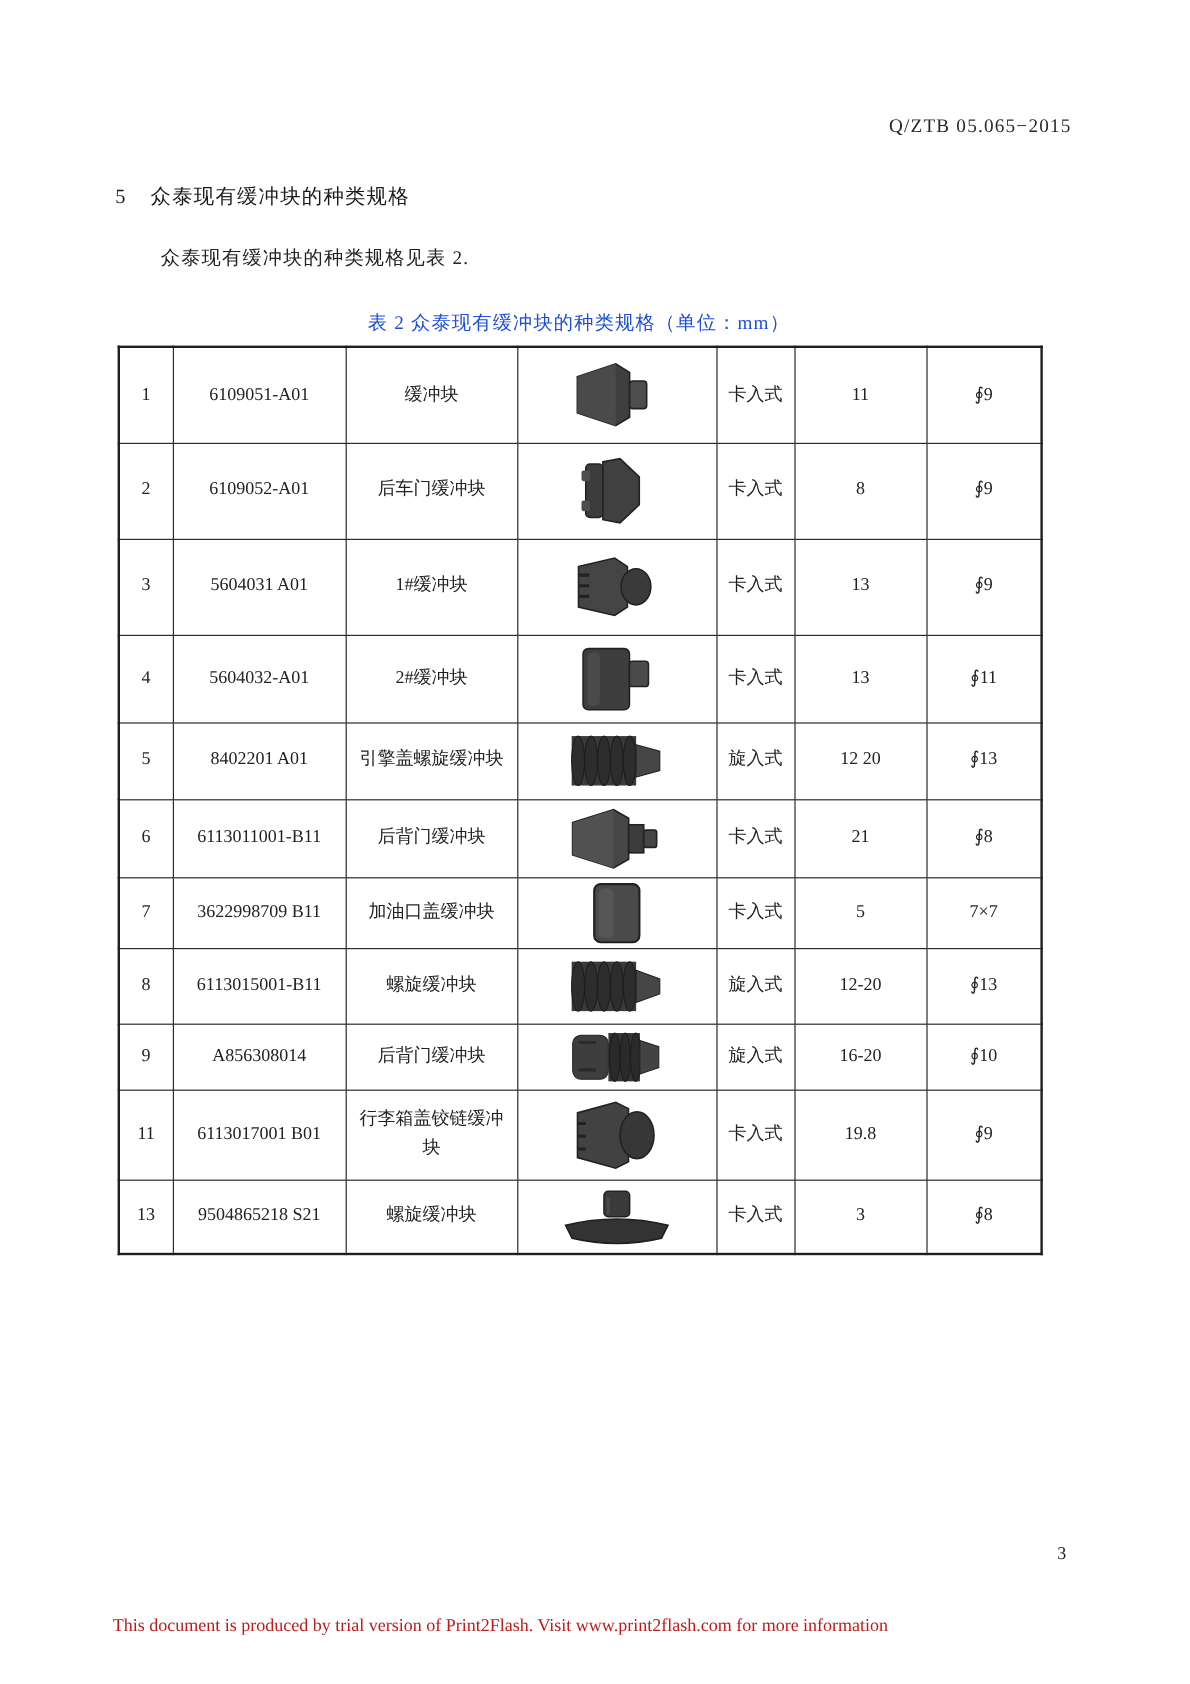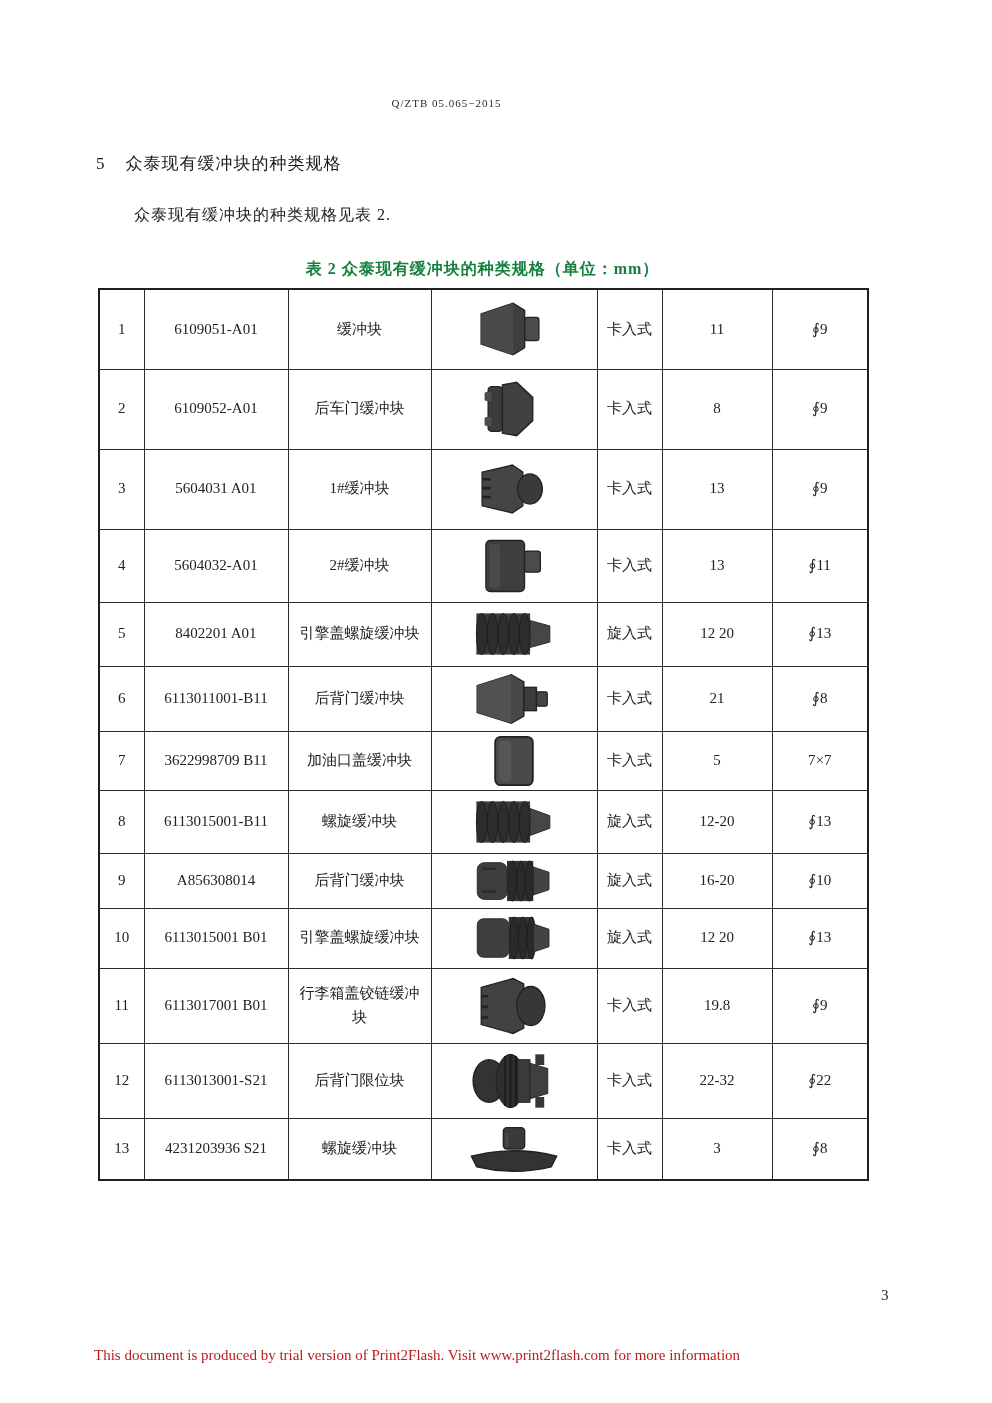--- a/index.html
+++ b/index.html
@@ -6,34 +6,34 @@
   body{
     width:992px;height:1403px;
     background:#ffffff;
     font-family:"Liberation Serif","DejaVu Serif",serif;
     color:#1c1c1c;
     position:relative;
     overflow:hidden;
   }
   .doc-code{
     position:absolute;top:97px;left:0;width:893px;
-    text-align:center;font-size:11px;letter-spacing:1px;color:#2a2a2a;
+    text-align:right;font-size:16px;letter-spacing:1px;color:#2a2a2a;
   }
   .section-heading{
     position:absolute;top:152px;left:96px;
     font-size:17px;font-weight:normal;color:#1a1a1a;letter-spacing:1px;
   }
   .section-heading .sec-num{margin-right:20px;}
   .intro{
     position:absolute;top:205px;left:134px;
     font-size:16px;color:#222;letter-spacing:1px;
   }
   .table-caption{
     position:absolute;top:259px;left:98px;width:769px;
-    text-align:center;font-size:16px;font-weight:bold;color:#15803d;letter-spacing:1px;
+    text-align:center;font-size:16px;font-weight:normal;color:#1d4ed8;letter-spacing:1px;
   }
   table.doc-table{
     position:absolute;top:288px;left:98px;
     border-collapse:collapse;table-layout:fixed;width:769px;
     border:2px solid #1f1f1f;
   }
   .doc-table th,.doc-table td{
     border:1px solid #2b2b2b;
     text-align:center;vertical-align:middle;
     font-size:15px;font-weight:normal;color:#222;
@@ -235,78 +235,41 @@
         <ellipse cx="56" cy="26" rx="5" ry="23" fill="#2a2a2a" stroke="#1d1d1d"></ellipse>
         <ellipse cx="66" cy="26" rx="5" ry="23" fill="#2a2a2a" stroke="#1d1d1d"></ellipse>
         <polygon points="70,10 88,16 88,36 70,42" fill="#434343" stroke="#222"></polygon>
       </svg>
     </td>
     <td class="col-struct">旋入式</td>
     <td>16-20</td>
     <td>∮10</td>
   </tr>
 
-  <tr class="h60">
-    <td>10</td>
-    <td>6113015001 B01</td>
-    <td class="col-name">引擎盖螺旋缓冲块</td>
-    <td class="photo-cell">
-      <svg width="84" height="50" viewBox="0 0 96 56">
-        <rect x="6" y="6" width="36" height="44" rx="7" fill="#3e3e3e" stroke="#222"></rect>
-        <rect x="42" y="4" width="28" height="48" fill="#343434"></rect>
-        <ellipse cx="48" cy="28" rx="5" ry="24" fill="#2a2a2a" stroke="#1d1d1d"></ellipse>
-        <ellipse cx="58" cy="28" rx="5" ry="24" fill="#2a2a2a" stroke="#1d1d1d"></ellipse>
-        <ellipse cx="68" cy="28" rx="5" ry="24" fill="#2a2a2a" stroke="#1d1d1d"></ellipse>
-        <polygon points="70,12 88,18 88,38 70,44" fill="#434343" stroke="#222"></polygon>
-      </svg>
-    </td>
-    <td class="col-struct">旋入式</td>
-    <td>12 20</td>
-    <td>∮13</td>
-  </tr>
 
   <tr class="h75">
     <td>11</td>
     <td>6113017001 B01</td>
     <td class="col-name">行李箱盖铰链缓冲块</td>
     <td class="photo-cell">
       <svg width="80" height="62" viewBox="0 0 90 70">
         <polygon points="8,14 44,4 56,10 56,60 44,66 8,56" fill="#424242" stroke="#222" stroke-width="1.5"></polygon>
         <path d="M8,24 h8 M8,36 h8 M8,48 h8" stroke="#222" stroke-width="3"></path>
         <ellipse cx="64" cy="35" rx="16" ry="22" fill="#373737" stroke="#222" stroke-width="1.5"></ellipse>
       </svg>
     </td>
     <td class="col-struct">卡入式</td>
     <td>19.8</td>
     <td>∮9</td>
   </tr>
 
-  <tr class="h75">
-    <td>12</td>
-    <td>6113013001-S21</td>
-    <td class="col-name">后背门限位块</td>
-    <td class="photo-cell">
-      <svg width="96" height="64" viewBox="0 0 108 72">
-        <ellipse cx="26" cy="36" rx="18" ry="24" fill="#333333" stroke="#1f1f1f" stroke-width="1.5"></ellipse>
-        <ellipse cx="50" cy="36" rx="16" ry="30" fill="#2e2e2e" stroke="#1d1d1d"></ellipse>
-        <path d="M44,8 v56 M50,6 v60 M56,8 v56" stroke="#1a1a1a" stroke-width="2"></path>
-        <rect x="58" y="12" width="14" height="48" fill="#3b3b3b" stroke="#222"></rect>
-        <polygon points="72,16 92,22 92,50 72,56" fill="#3f3f3f" stroke="#222"></polygon>
-        <rect x="78" y="6" width="10" height="12" fill="#363636"></rect>
-        <rect x="78" y="54" width="10" height="12" fill="#363636"></rect>
-      </svg>
-    </td>
-    <td class="col-struct">卡入式</td>
-    <td>22-32</td>
-    <td>∮22</td>
-  </tr>
 
   <tr class="h62">
     <td>13</td>
-    <td>4231203936 S21</td>
+    <td>9504865218 S21</td>
     <td class="col-name">螺旋缓冲块</td>
     <td class="photo-cell">
       <svg width="96" height="50" viewBox="0 0 108 56">
         <rect x="42" y="4" width="24" height="24" rx="4" fill="#3a3a3a" stroke="#222" stroke-width="1.5"></rect>
         <path d="M6,36 Q54,24 102,36 L96,48 Q54,58 12,48 Z" fill="#333333" stroke="#1f1f1f" stroke-width="1.5"></path>
         <path d="M46,10 v16" stroke="#4a4a4a" stroke-width="3"></path>
       </svg>
     </td>
     <td class="col-struct">卡入式</td>
     <td>3</td>

